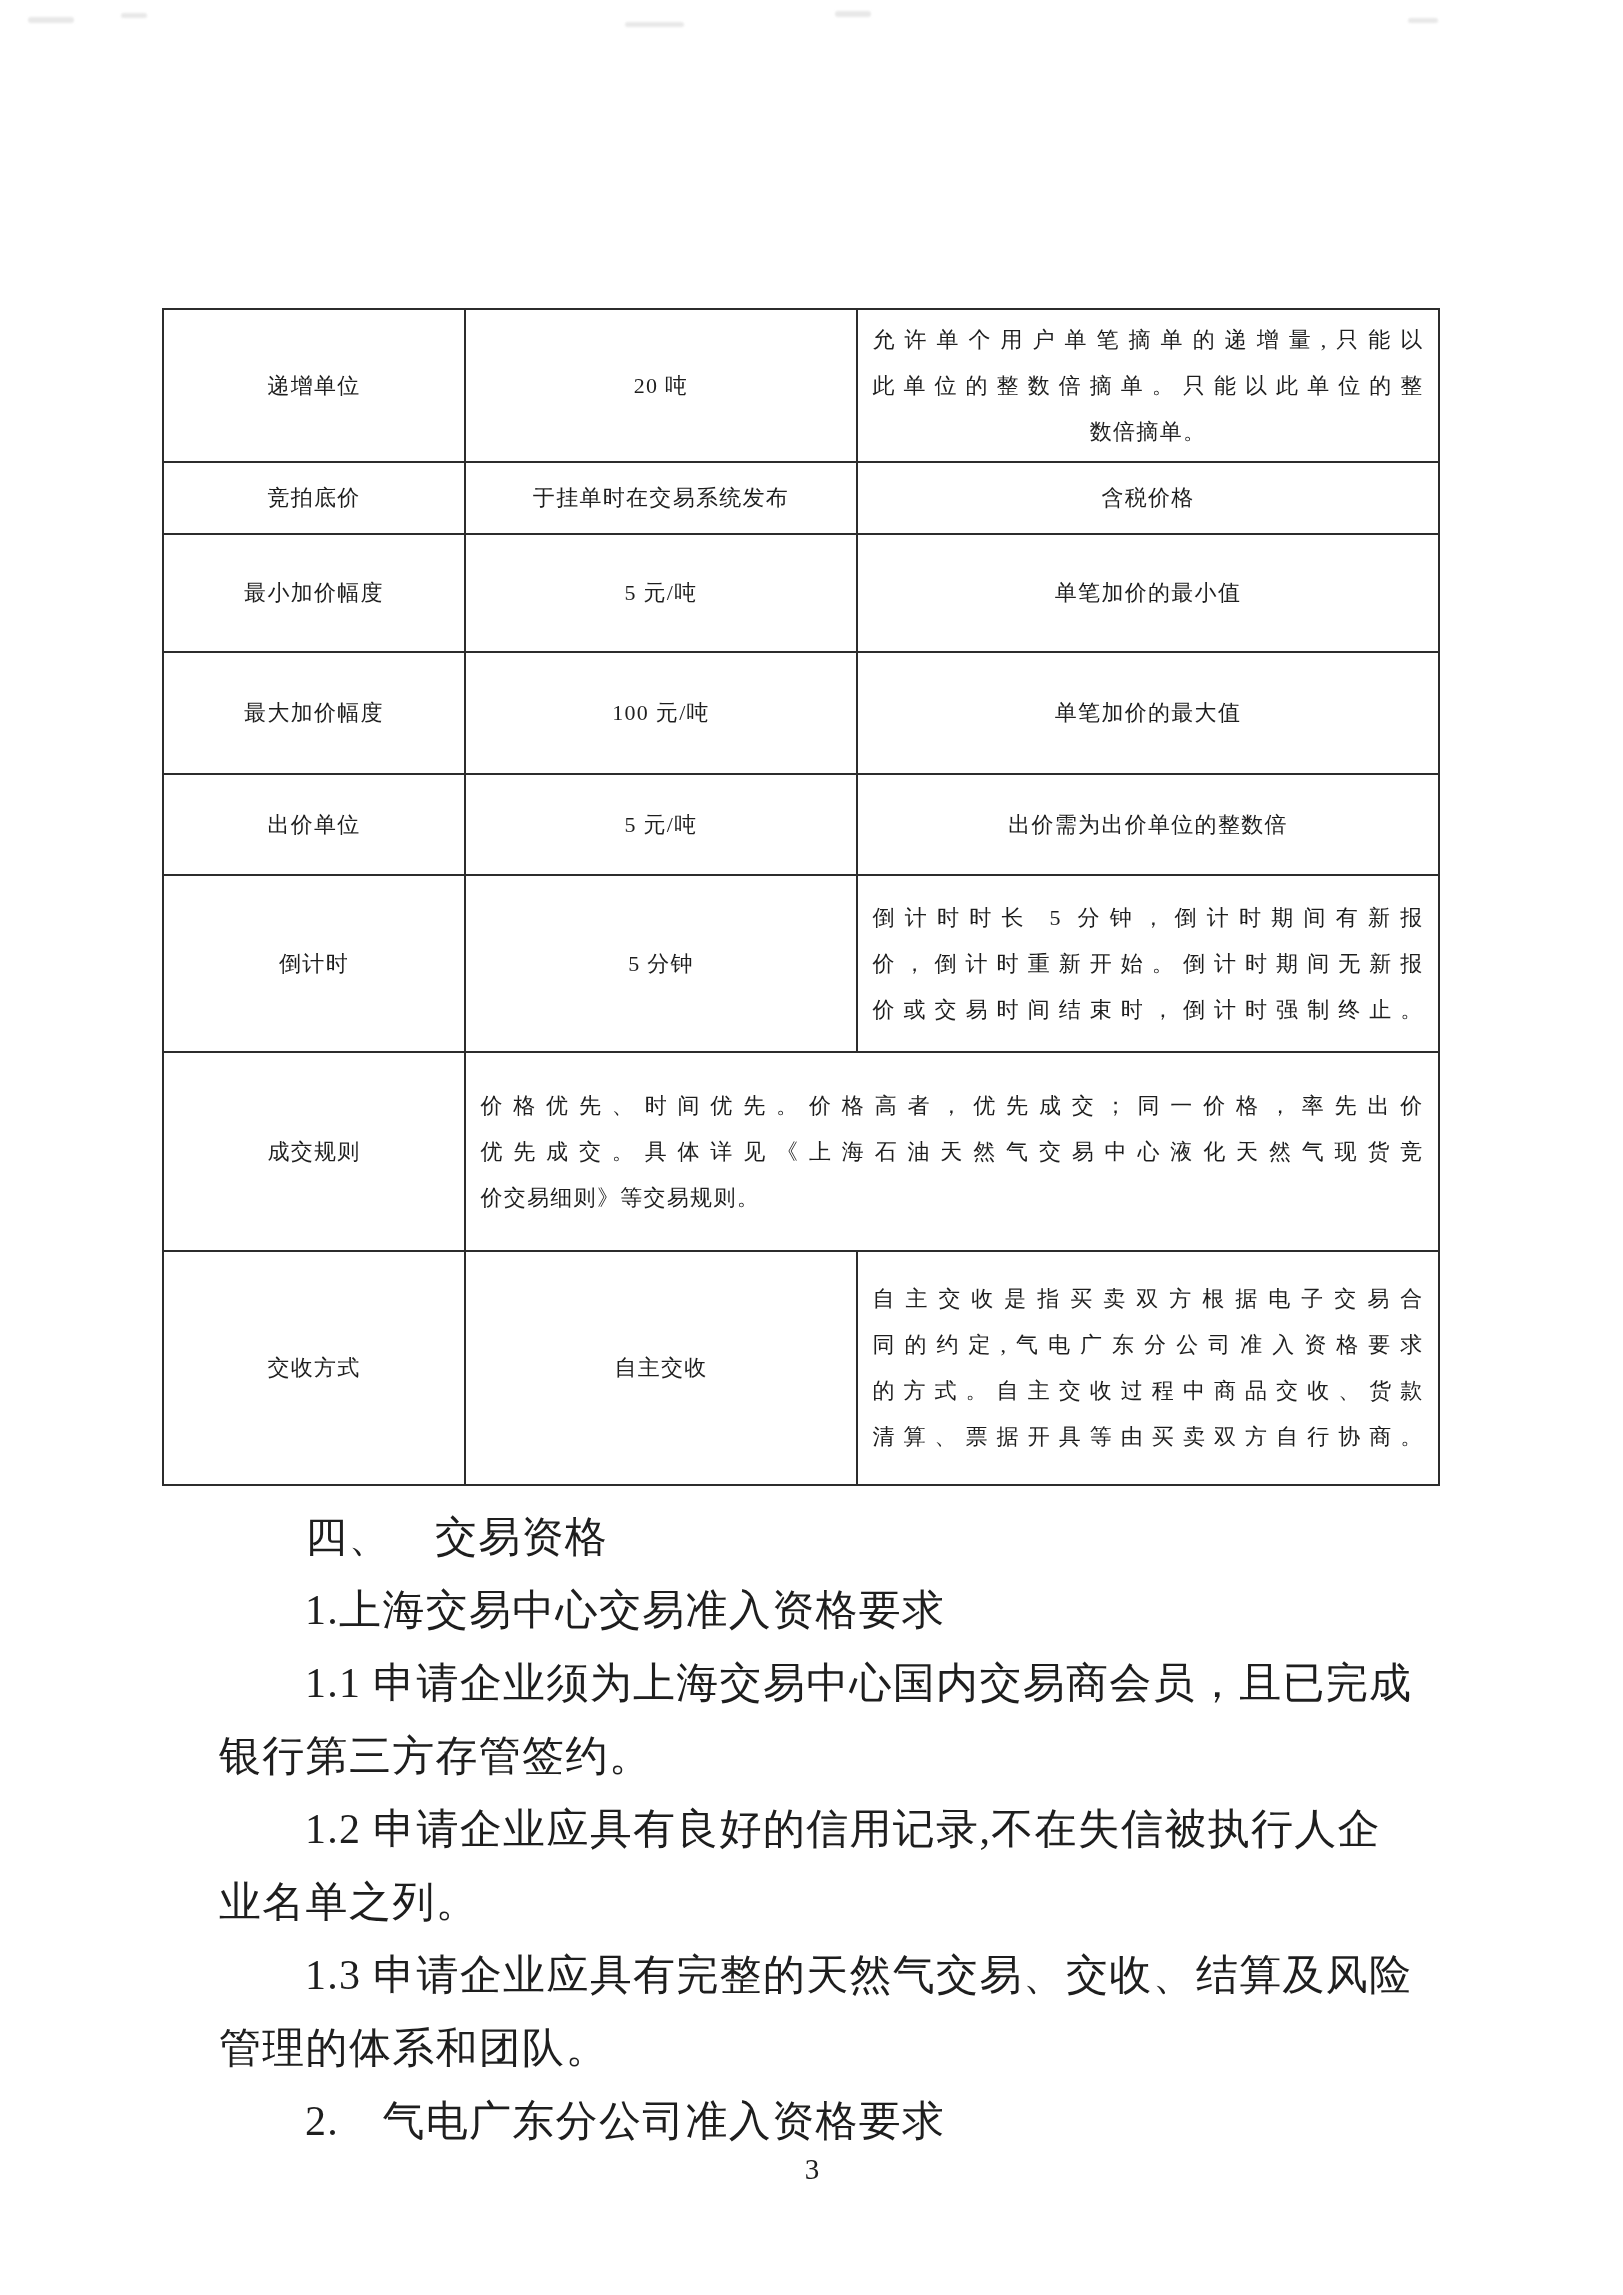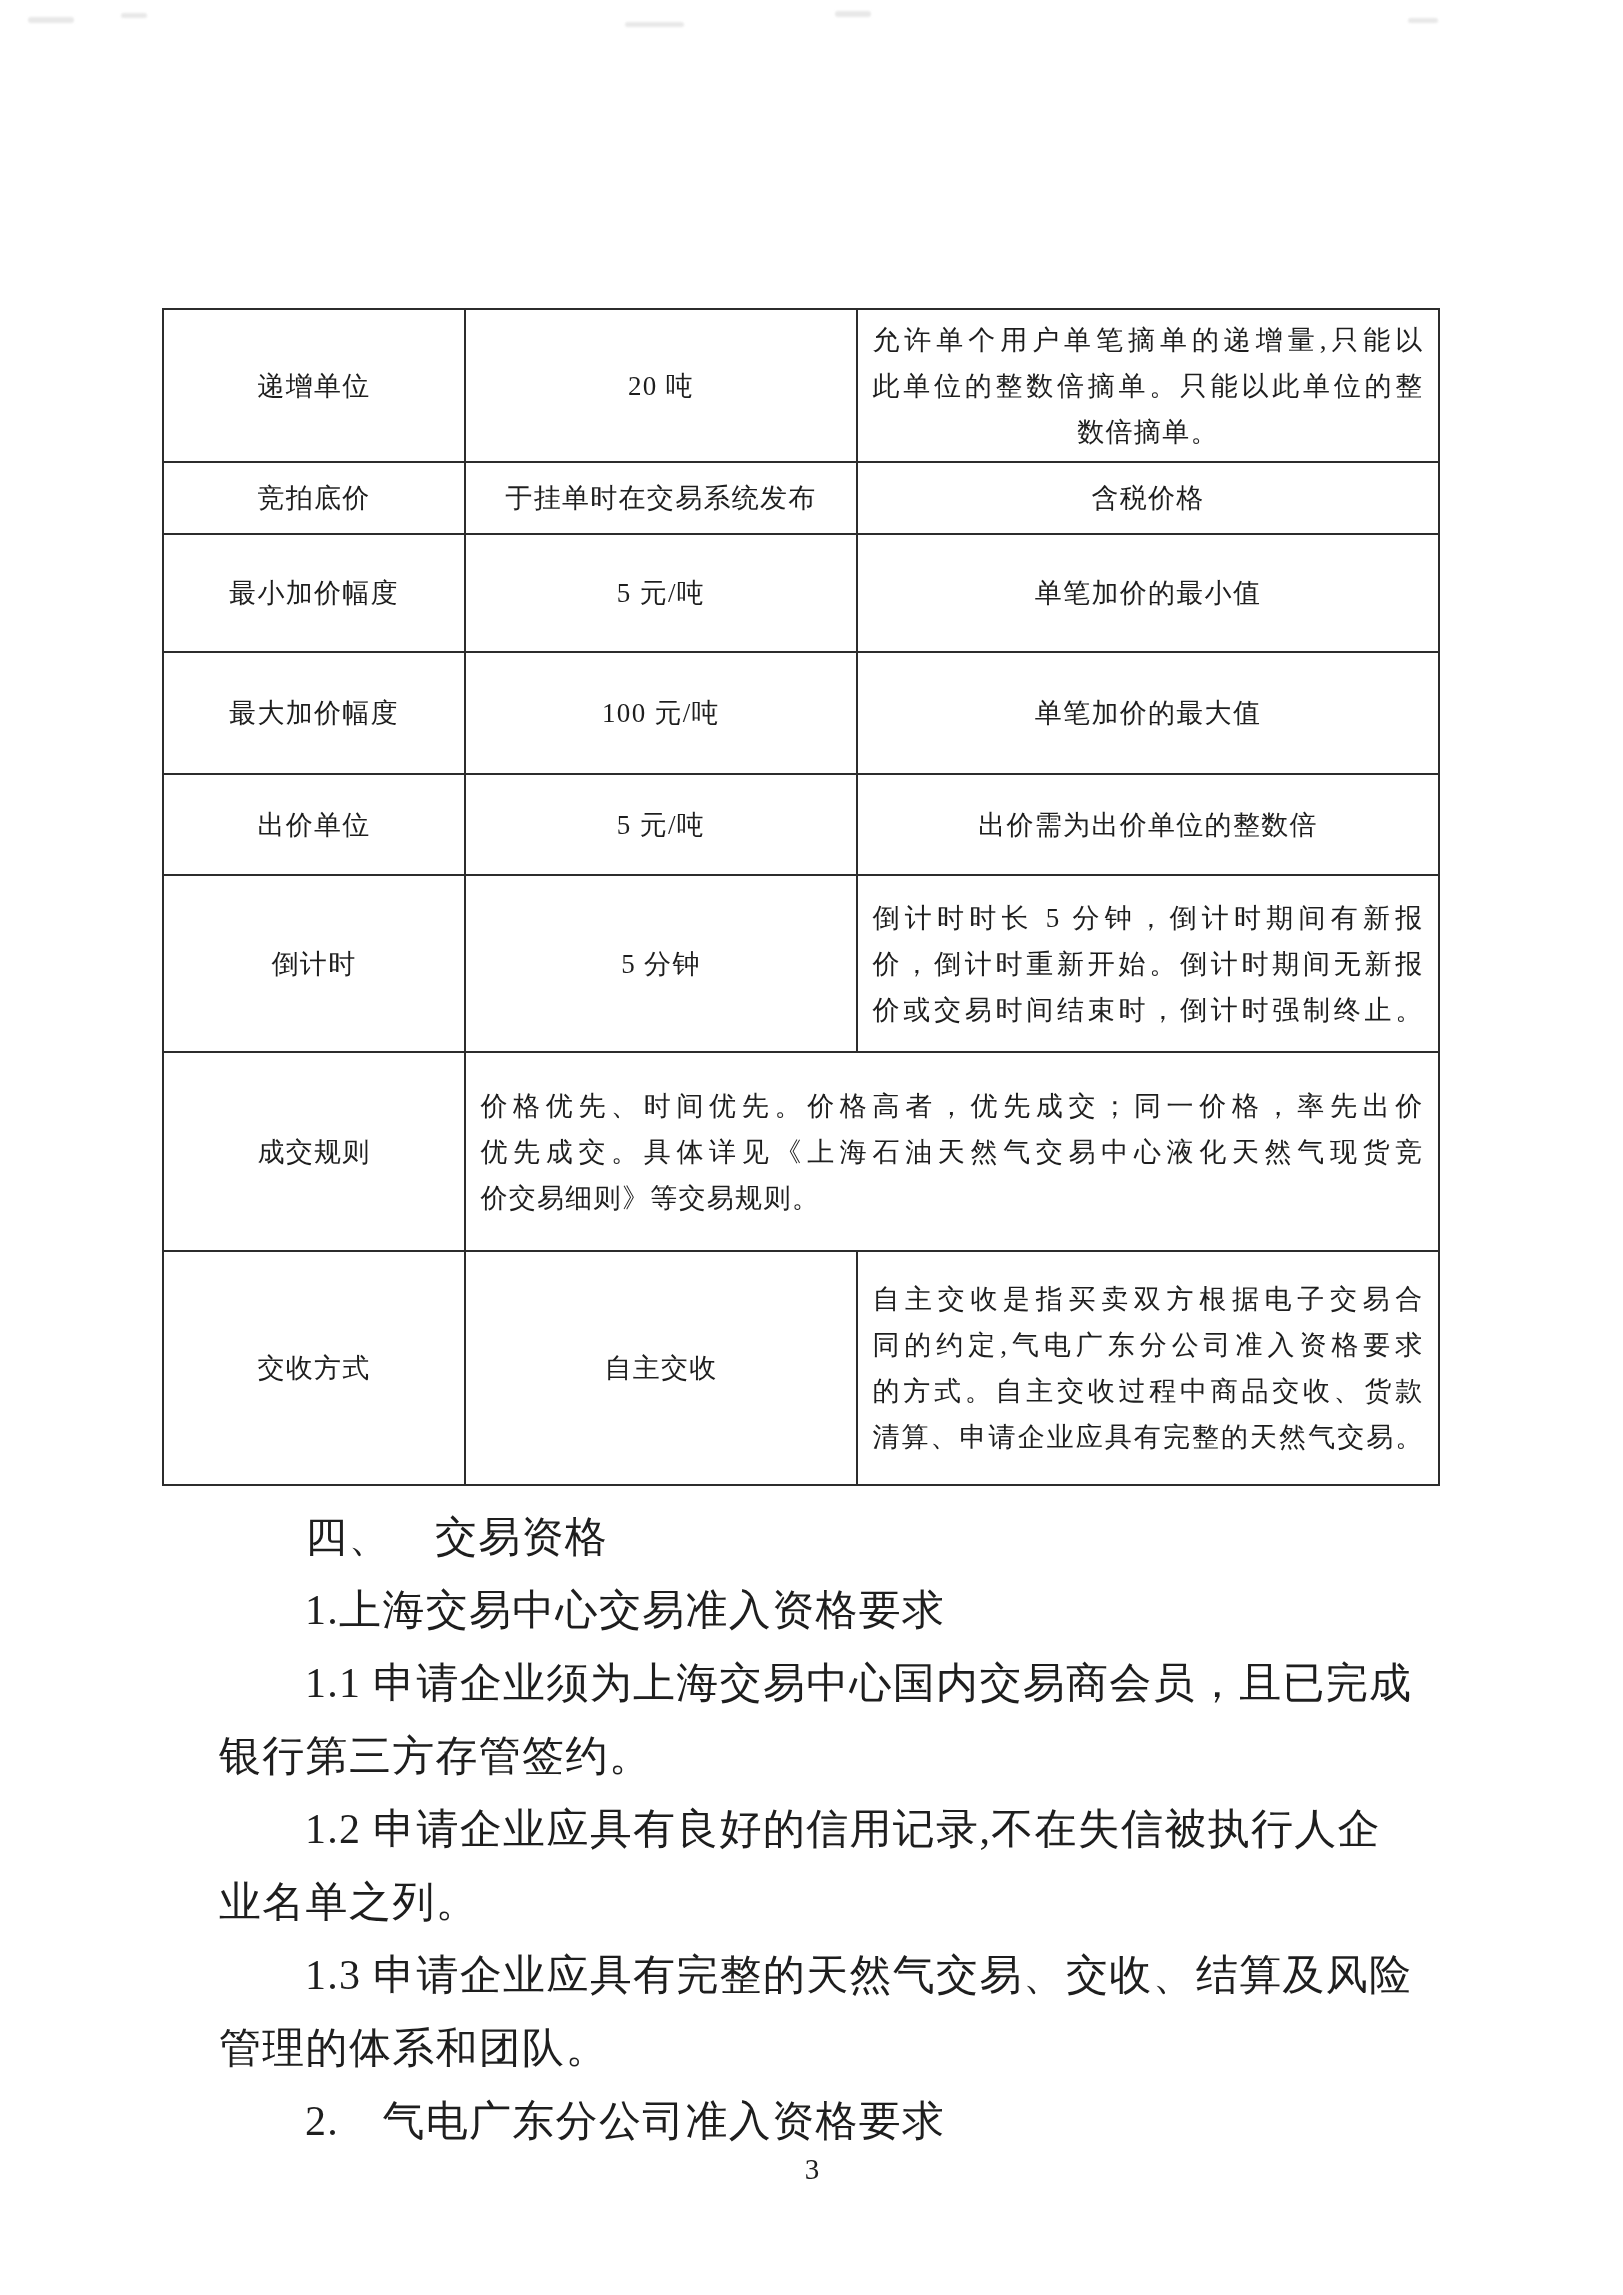--- a/index.html
+++ b/index.html
@@ -21,21 +21,21 @@
   .n5 { left:1408px;top:18.3px; width:30px; height:5.2px; }
 
   table.spec {
     position:absolute; left:162px; top:308px;
     width:1275px;
     border-collapse:collapse; table-layout:fixed;
   }
   table.spec td {
     border:2.6px solid #2c2c2c;
     vertical-align:middle;
-    font-size:27px;
+    font-size:22px;
     letter-spacing:1.3px;
     padding:3.9px 14.4px;
     margin-top:14px;
   }
   .r1 { height:153px; } .r2 { height:72px; } .r3 { height:118px; }
   .r4 { height:122px; } .r5 { height:101px; } .r6 { height:177px; }
   .r7 { height:199px; } .r8 { height:234px; }
   td.lab, td.val { text-align:center; }
   td.desc { text-align:center; }
   .cl { line-height:46px; }
@@ -130,21 +130,21 @@
         <div class="cl l">价交易细则》等交易规则。</div>
       </td>
     </tr>
     <tr class="r8">
       <td class="lab">交收方式</td>
       <td class="val">自主交收</td>
       <td class="desc">
         <div class="cl j">自主交收是指买卖双方根据电子交易合</div>
         <div class="cl j">同的约定,气电广东分公司准入资格要求</div>
         <div class="cl j">的方式。自主交收过程中商品交收、货款</div>
-        <div class="cl j">清算、申请企业应具有完整的天然气交易。</div>
+        <div class="cl j">清算、票据开具等由买卖双方自行协商。</div>
       </td>
     </tr>
   </tbody>
     </table>
 
   <div class="bodytext">
     <div class="bline indent bold">四、　交易资格</div>
     <div class="bline indent bold">1.上海交易中心交易准入资格要求</div>
     <div class="bline indent">1.1 申请企业须为上海交易中心国内交易商会员，且已完成</div>
     <div class="bline">银行第三方存管签约。</div>

